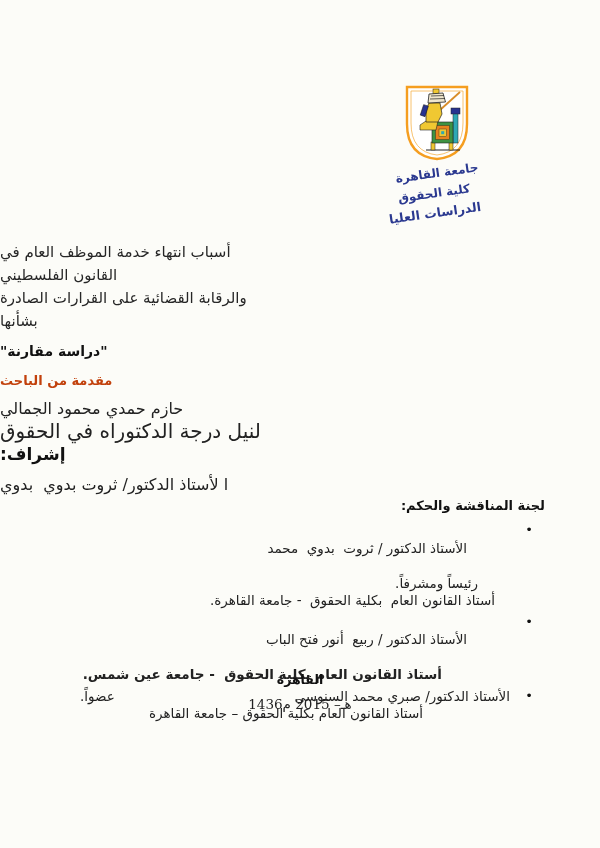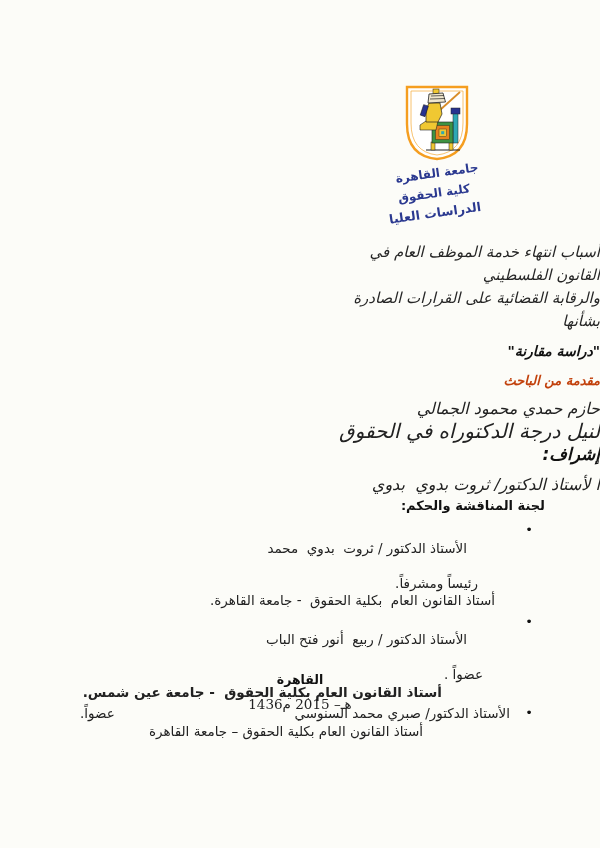--- a/index.html
+++ b/index.html
@@ -12,21 +12,21 @@
   .logo{position:absolute;top:84px;left:370px;width:134px;text-align:center;}
   .logo svg{display:block;margin:0 auto;}
   .calligraphy{margin-top:1px;}
   .calli-line{
     font-weight:bold;color:#2b3990;line-height:20px;font-size:12px;
     transform:rotate(-8deg);white-space:nowrap;
   }
   .calli-2{transform:rotate(-8deg) translateX(-3px);}
   .calli-3{transform:rotate(-8deg) translateX(-2px);font-size:12.5px;}
   
-  .title-block{position:absolute;top:241px;left:0;right:0;text-align:right;direction:rtl;font-style:italic;}
+  .title-block{position:absolute;top:241px;left:0;right:0;text-align:left;direction:rtl;}
   .t-line{
     font-size:15px;line-height:23px;letter-spacing:4px;color:#262626;
     white-space:pre-wrap;
   }
   .subtitle{margin-top:9px;font-size:14px;font-weight:bold;color:#111;line-height:19px;}
   .presented{margin-top:11px;font-size:13px;font-weight:bold;color:#c2410c;line-height:17px;}
   .author-name{margin-top:8px;font-size:16px;line-height:23px;color:#222;white-space:pre-wrap;}
   .degree{font-size:20px;line-height:23px;color:#222;white-space:pre-wrap;}
   .sup-head{margin-top:2px;font-size:17px;font-weight:bold;color:#111;line-height:19px;}
   .supervisor{margin-top:9px;font-size:16px;line-height:24px;color:#222;white-space:pre-wrap;}
@@ -118,21 +118,20 @@
         <div class="mline1">
           <span class="bullet">•</span><span class="mname">الأستاذ الدكتور / ثروت  بدوي  محمد</span>
         </div>
         <div class="mrole r1">رئيساً ومشرفاً.</div>
         <div class="maffil a1">أستاذ القانون العام  بكلية الحقوق  - جامعة القاهرة.</div>
       </li>
       <li>
         <div class="mline1">
           <span class="bullet">•</span><span class="mname">الأستاذ الدكتور / ربيع  أنور فتح الباب</span>
         </div>
-        <div class="mrole r2">عضواً .</div>
         <div class="maffil a2">أستاذ القانون العام بكلية الحقوق  - جامعة عين شمس.</div>
       </li>
       <li>
         <div class="mline1 inline-role">
           <span class="bullet">•</span><span class="mname">الأستاذ الدكتور/ صبري محمد السنوسي</span><span class="mrole-inline">عضواً.</span>
         </div>
         <div class="maffil a3">أستاذ القانون العام بكلية الحقوق – جامعة القاهرة</div>
       </li>
     </ul>
   </div>

